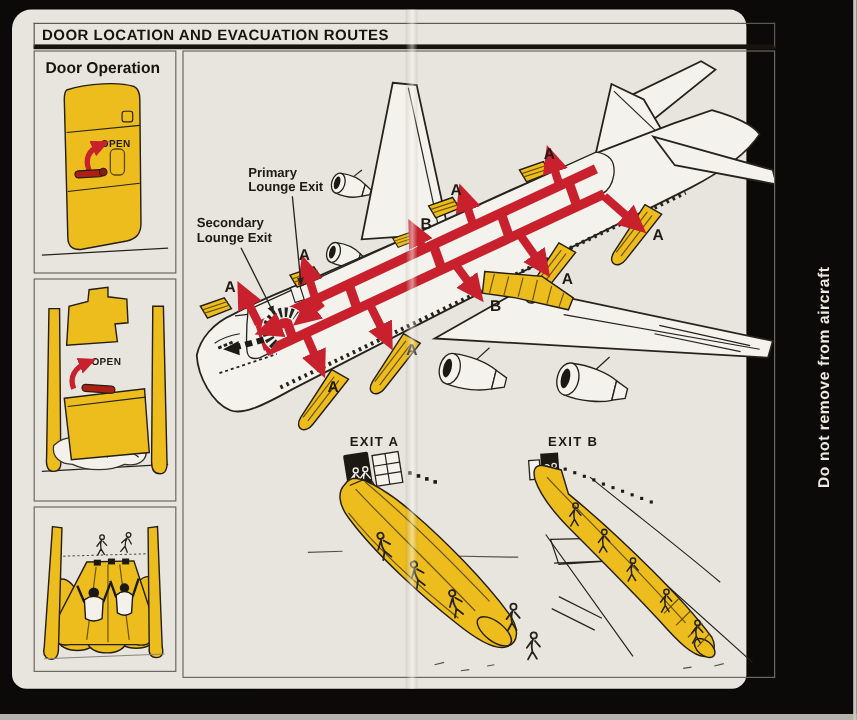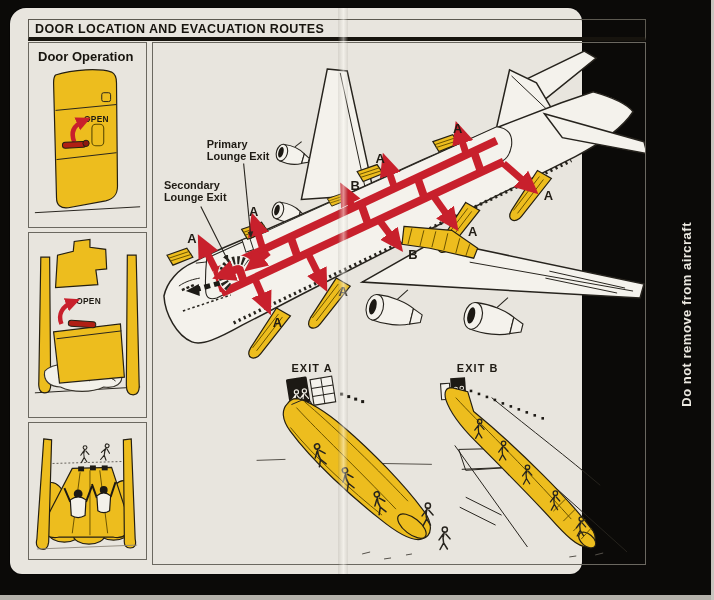--- a/index.html
+++ b/index.html
@@ -1,21 +1,21 @@
 <!DOCTYPE html>
 <html style="--yellow: #edbd1e; --red: #c8202c; --card: #e8e5de; --ink: #1f1b14; --aircraft_white: #f4f2ec;"><head>
 <meta charset="utf-8">
 <style>
   html,body{margin:0;padding:0;}
   body{width:714px;height:600px;font-family:"Liberation Sans","DejaVu Sans",sans-serif;}
   .stage{position:relative;width:714px;height:600px;background:#0b0a08;overflow:hidden;}
   .edge-bottom{position:absolute;left:0;bottom:0;width:714px;height:5px;background:#b5b2ab;}
   .edge-right{position:absolute;right:0;top:0;width:3px;height:600px;background:#c9c6bf;}
   .card{position:absolute;left:10px;top:8px;width:572px;height:566px;background:var(--card,#e8e5de);
-        border-radius:16px 14px 12px 12px;box-shadow:0 0 0 1px rgba(0,0,0,.35);}
+        border-radius:16px 14px 12px 12px;box-shadow:0 0 0 1px rgba(0,0,0,.35);padding-left:40px;}
   .title-box{position:absolute;left:18px;top:11px;width:616px;height:17px;border:1px solid #5c5950;
              border-bottom:4px solid #17140e;display:flex;align-items:center;}
   .title-box span{font-size:12.5px;font-weight:bold;letter-spacing:.4px;color:#17140e;padding-left:6px;}
   .box{position:absolute;border:1px solid #6b6860;box-sizing:border-box;}
   .box1{left:18px;top:34px;width:119px;height:186px;}
   .box2{left:18px;top:224px;width:119px;height:186px;}
   .box3{left:18px;top:414px;width:119px;height:138px;}
   .main-panel{position:absolute;left:142px;top:34px;width:494px;height:523px;border:1px solid #6b6860;box-sizing:border-box;}
   .panel-title{position:absolute;left:9px;top:6px;font-size:13px;font-weight:600;color:#17140e;}
   .box svg,.main-panel svg{position:absolute;left:0;top:0;width:100%;height:100%;}

